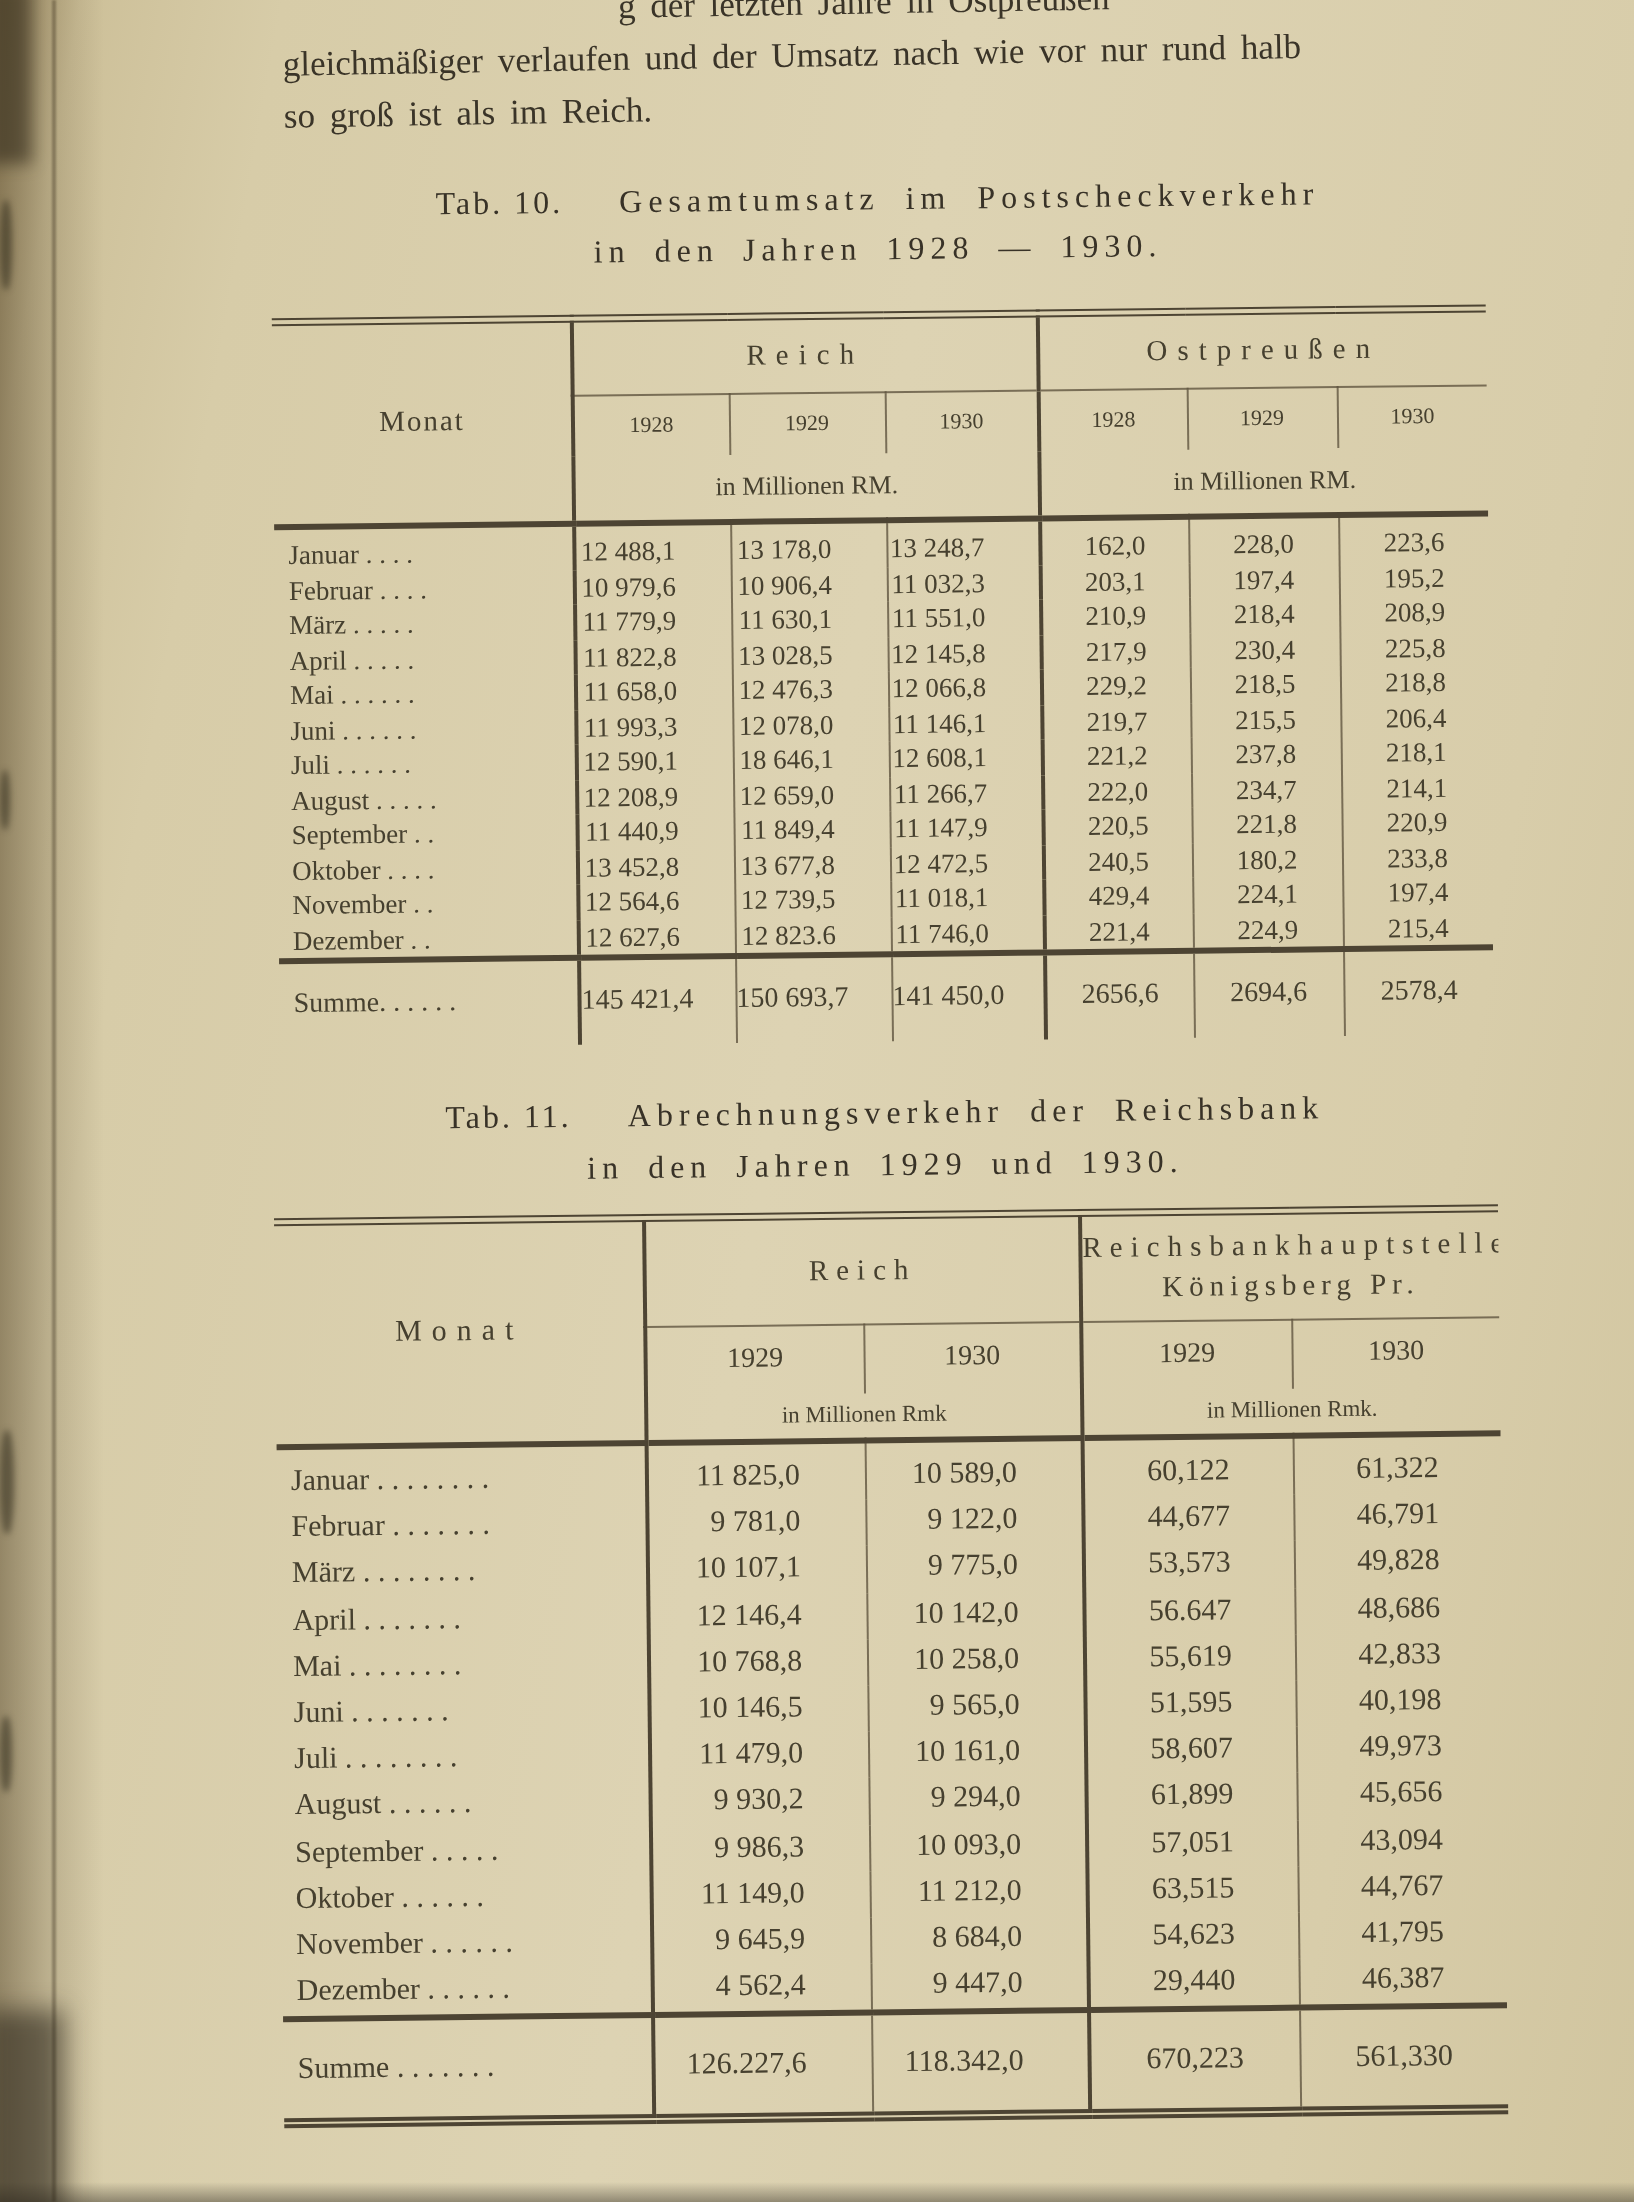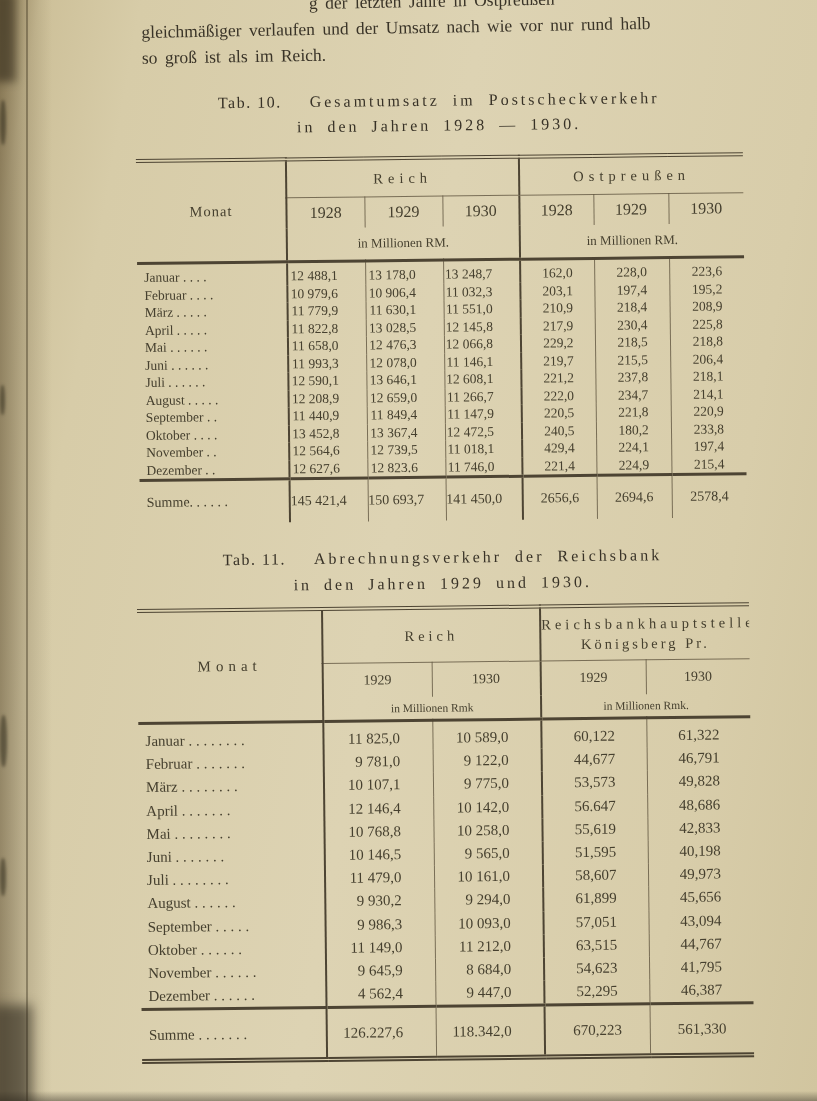--- a/index.html
+++ b/index.html
@@ -48,21 +48,21 @@
   .m  { text-align:left; padding-left:7px; border-right:2px solid #4d4433; }
   .ra { text-align:right; padding-right:27px; }
   .ra2{ text-align:right; padding-right:32px; }
   .ca { text-align:center; }
 
   #table10 { left:140px; top:156px; width:607px; border-top:4px double #4d4433; font-size:13.5px; }
   #table10 .month-h { border-right:2px solid #4d4433; border-bottom:3px solid #4d4433;
     font-size:14.5px; letter-spacing:1px; text-align:center; vertical-align:middle; }
   #table10 tr.grp-row th { height:36px; vertical-align:middle; }
   #table10 th.grp { font-size:14.5px; letter-spacing:5px; border-bottom:1px solid rgba(96,85,64,0.8); }
-  #table10 tr.years th { height:30px; font-size:16px; vertical-align:middle; }
+  #table10 tr.years th { height:30px; font-size:11px; vertical-align:middle; }
   #table10 tr.units th { height:32px; font-size:13px; vertical-align:middle; border-bottom:3px solid #4d4433; }
   #table10 tbody.rows td { height:17.5px; line-height:17.5px; }
   #table10 tbody.rows tr:first-child td { padding-top:4px; }
   #table10 tbody.summe td { height:42px; vertical-align:middle; border-top:3px solid #4d4433; font-size:14px; }
 
   #table11 { left:136px; top:606px; width:612px; border-top:4px double #4d4433; font-size:15px; }
   #table11 .month-h { border-right:2px solid #4d4433; border-bottom:3px solid #4d4433;
     font-size:15px; letter-spacing:5px; text-align:center; vertical-align:middle; }
   #table11 tr.grp-row th { height:52px; vertical-align:middle; }
   #table11 th.grp { font-size:14.5px; letter-spacing:4px; border-bottom:1px solid rgba(96,85,64,0.8); }
@@ -176,21 +176,21 @@
             <td class="v ra">11 993,3</td>
             <td class="v ra thin-l">12 078,0</td>
             <td class="v ra thin-l">11 146,1</td>
             <td class="v ca thick-l">219,7</td>
             <td class="v ca thin-l">215,5</td>
             <td class="v ca thin-l">206,4</td>
           </tr>
           <tr>
             <td class="m">Juli . . . . . .</td>
             <td class="v ra">12 590,1</td>
-            <td class="v ra thin-l">13 646,1</td>
+            <td class="v ra thin-l">18 646,1</td>
             <td class="v ra thin-l">12 608,1</td>
             <td class="v ca thick-l">221,2</td>
             <td class="v ca thin-l">237,8</td>
             <td class="v ca thin-l">218,1</td>
           </tr>
           <tr>
             <td class="m">August . . . . .</td>
             <td class="v ra">12 208,9</td>
             <td class="v ra thin-l">12 659,0</td>
             <td class="v ra thin-l">11 266,7</td>
@@ -203,21 +203,21 @@
             <td class="v ra">11 440,9</td>
             <td class="v ra thin-l">11 849,4</td>
             <td class="v ra thin-l">11 147,9</td>
             <td class="v ca thick-l">220,5</td>
             <td class="v ca thin-l">221,8</td>
             <td class="v ca thin-l">220,9</td>
           </tr>
           <tr>
             <td class="m">Oktober . . . .</td>
             <td class="v ra">13 452,8</td>
-            <td class="v ra thin-l">13 367,4</td>
+            <td class="v ra thin-l">13 677,8</td>
             <td class="v ra thin-l">12 472,5</td>
             <td class="v ca thick-l">240,5</td>
             <td class="v ca thin-l">180,2</td>
             <td class="v ca thin-l">233,8</td>
           </tr>
           <tr>
             <td class="m">November . .</td>
             <td class="v ra">12 564,6</td>
             <td class="v ra thin-l">12 739,5</td>
             <td class="v ra thin-l">11 018,1</td>
@@ -359,21 +359,21 @@
             <td class="m">November . . . . . .</td>
             <td class="v ra2">9 645,9</td>
             <td class="v ra2 thin-l">8 684,0</td>
             <td class="v ca thick-l">54,623</td>
             <td class="v ca thin-l">41,795</td>
           </tr>
           <tr>
             <td class="m">Dezember . . . . . .</td>
             <td class="v ra2">4 562,4</td>
             <td class="v ra2 thin-l">9 447,0</td>
-            <td class="v ca thick-l">52,295</td>
+            <td class="v ca thick-l">29,440</td>
             <td class="v ca thin-l">46,387</td>
           </tr>
         </tbody>
       <tbody class="summe">
         <tr>
           <td class="m">Summe . . . . . . .</td>
           <td class="v ra2">126.227,6</td>
           <td class="v ra2 thin-l">118.342,0</td>
           <td class="v ca thick-l">670,223</td>
           <td class="v ca thin-l">561,330</td>

